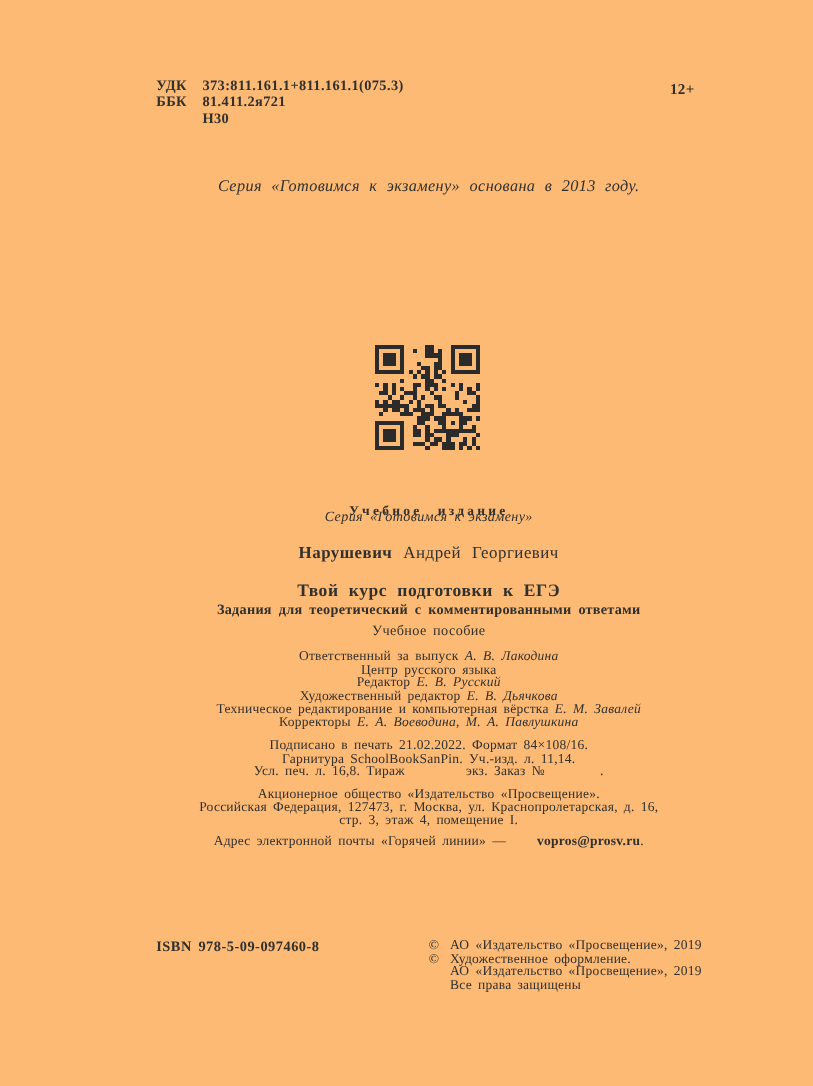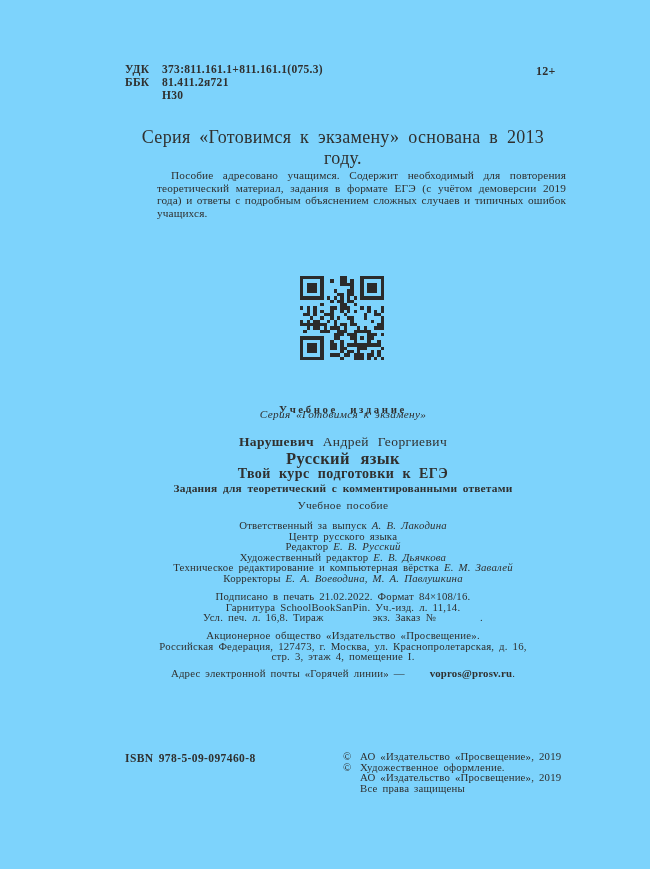--- a/index.html
+++ b/index.html
@@ -4,41 +4,41 @@
 <style>
   html,body{margin:0;padding:0;}
   body{
     width:650px;height:869px;
     background:#ffffff;
     font-family:"Liberation Serif","DejaVu Serif",serif;
     color:#30302f;
     overflow:hidden;
     position:relative;
   }
-  .page{position:absolute;inset:0;background:#7dd3fc;}
+  .page{position:absolute;inset:0;background:#fdba74;}
 
   
   .bib{
     position:absolute;left:125px;top:63px;
     font-size:11.5px;font-weight:bold;line-height:12.9px;
     letter-spacing:0.3px;word-spacing:2px;
   }
   .bib-row{display:flex;}
   .bib-label{width:37px;flex:0 0 37px;}
   .age{
     position:absolute;left:536px;top:64px;
     font-size:12px;font-weight:bold;letter-spacing:0.3px;
   }
 
   
   .col{position:absolute;left:123px;width:440px;text-align:center;}
 
   .series-note{
-    top:127px;
-    font-size:18px;
+    top:141px;
+    font-style:italic;font-size:13px;
     word-spacing:4px;letter-spacing:0.3px;
   }
 
   .annotation{
     position:absolute;left:157px;top:169px;width:409px;
     font-size:11.3px;line-height:12.6px;
     text-align:justify;text-indent:14px;
     word-spacing:1.2px;letter-spacing:0.1px;
   }
 
@@ -116,21 +116,20 @@
     <div class="bib-row">
       <span class="bib-label"></span>
       <span>Н30</span>
     </div>
   </div>
 
   <div class="age">12+</div>
 
   <div class="col series-note">Серия «Готовимся к экзамену» основана в 2013 году.</div>
 
-  <div class="annotation">Пособие адресовано учащимся. Содержит необходимый для повторения теоретический материал, задания в формате ЕГЭ (с учётом демоверсии 2019 года) и ответы с подробным объяснением сложных случаев и типичных ошибок учащихся.</div>
 
   <div class="qr">
       <svg viewBox="0 0 25 25" xmlns="http://www.w3.org/2000/svg" fill="#2b2b2b">
         <rect x="0" y="0" width="1" height="1"></rect>
         <rect x="1" y="0" width="1" height="1"></rect>
         <rect x="2" y="0" width="1" height="1"></rect>
         <rect x="3" y="0" width="1" height="1"></rect>
         <rect x="4" y="0" width="1" height="1"></rect>
         <rect x="5" y="0" width="1" height="1"></rect>
         <rect x="6" y="0" width="1" height="1"></rect>
@@ -415,21 +414,20 @@
         <rect x="24" y="24" width="1" height="1"></rect>
       </svg>
     </div>
 
   <div class="col ed-kind">Учебное издание</div>
   <div class="col ed-series">Серия «Готовимся к экзамену»</div>
   <div class="col ed-author">
     <span class="last">Нарушевич</span>
     <span>Андрей Георгиевич</span>
   </div>
-  <div class="col ed-title">Русский язык</div>
   <div class="col ed-subtitle">Твой курс подготовки к ЕГЭ</div>
   <div class="col ed-subsub">Задания для теоретический с комментированными ответами</div>
   <div class="col ed-type">Учебное пособие</div>
 
   <div class="col staff">
     <div>
       <span>Ответственный за выпуск</span>
       <span class="names">А. В. Лакодина</span>
     </div>
     <div>

